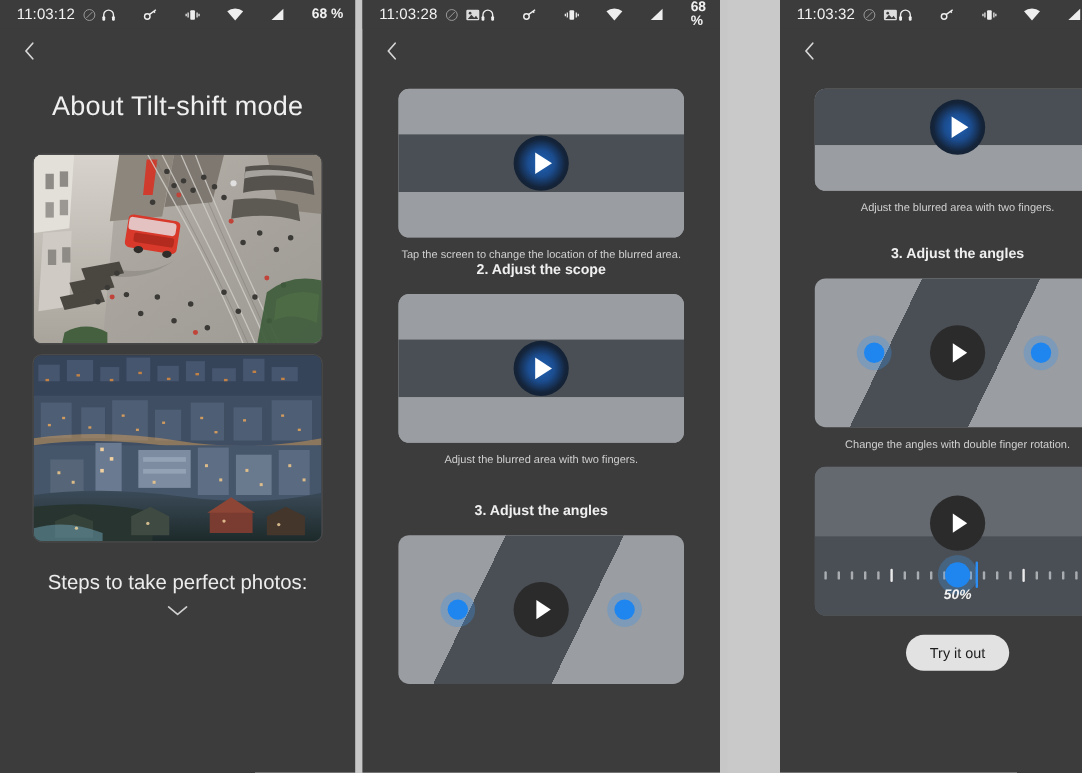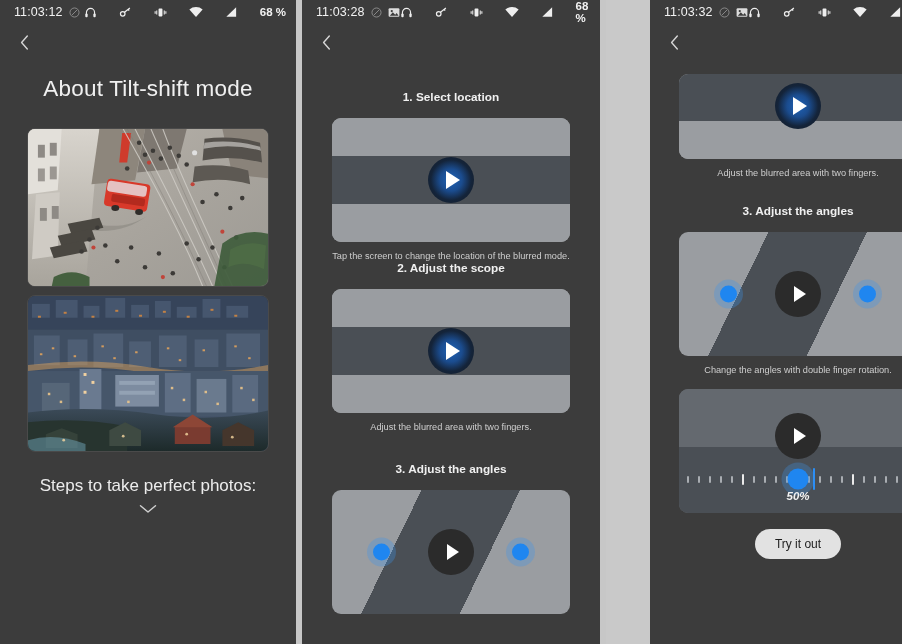--- a/index.html
+++ b/index.html
@@ -483,30 +483,29 @@
       <div class="navbar">
         <div class="back">
           <svg width="9" height="15" viewBox="0 0 9 15">
               <path d="M7.3 1 L1.6 7.5 L7.3 14" fill="none" stroke="#d6d6d6" stroke-width="1.4" stroke-linecap="round" stroke-linejoin="round"></path>
             </svg>
         </div>
       </div>
 
       <div class="content">
 
-        <div class="step-title" style="margin-top:30px">1. Select location</div>
         <div class="card">
           <div class="band-top"></div>
           <div class="band-mid"></div>
           <div class="band-bot"></div>
           <div class="play glow">
               <div class="tri"></div>
             </div>
         </div>
-        <div class="caption">Tap the screen to change the location of the blurred mode.</div>
+        <div class="caption">Tap the screen to change the location of the blurred area.</div>
 
         <div class="step-title" style="">2. Adjust the scope</div>
         <div class="card">
           <div class="band-top"></div>
           <div class="band-mid"></div>
           <div class="band-bot"></div>
           <div class="play glow">
               <div class="tri"></div>
             </div>
         </div>

